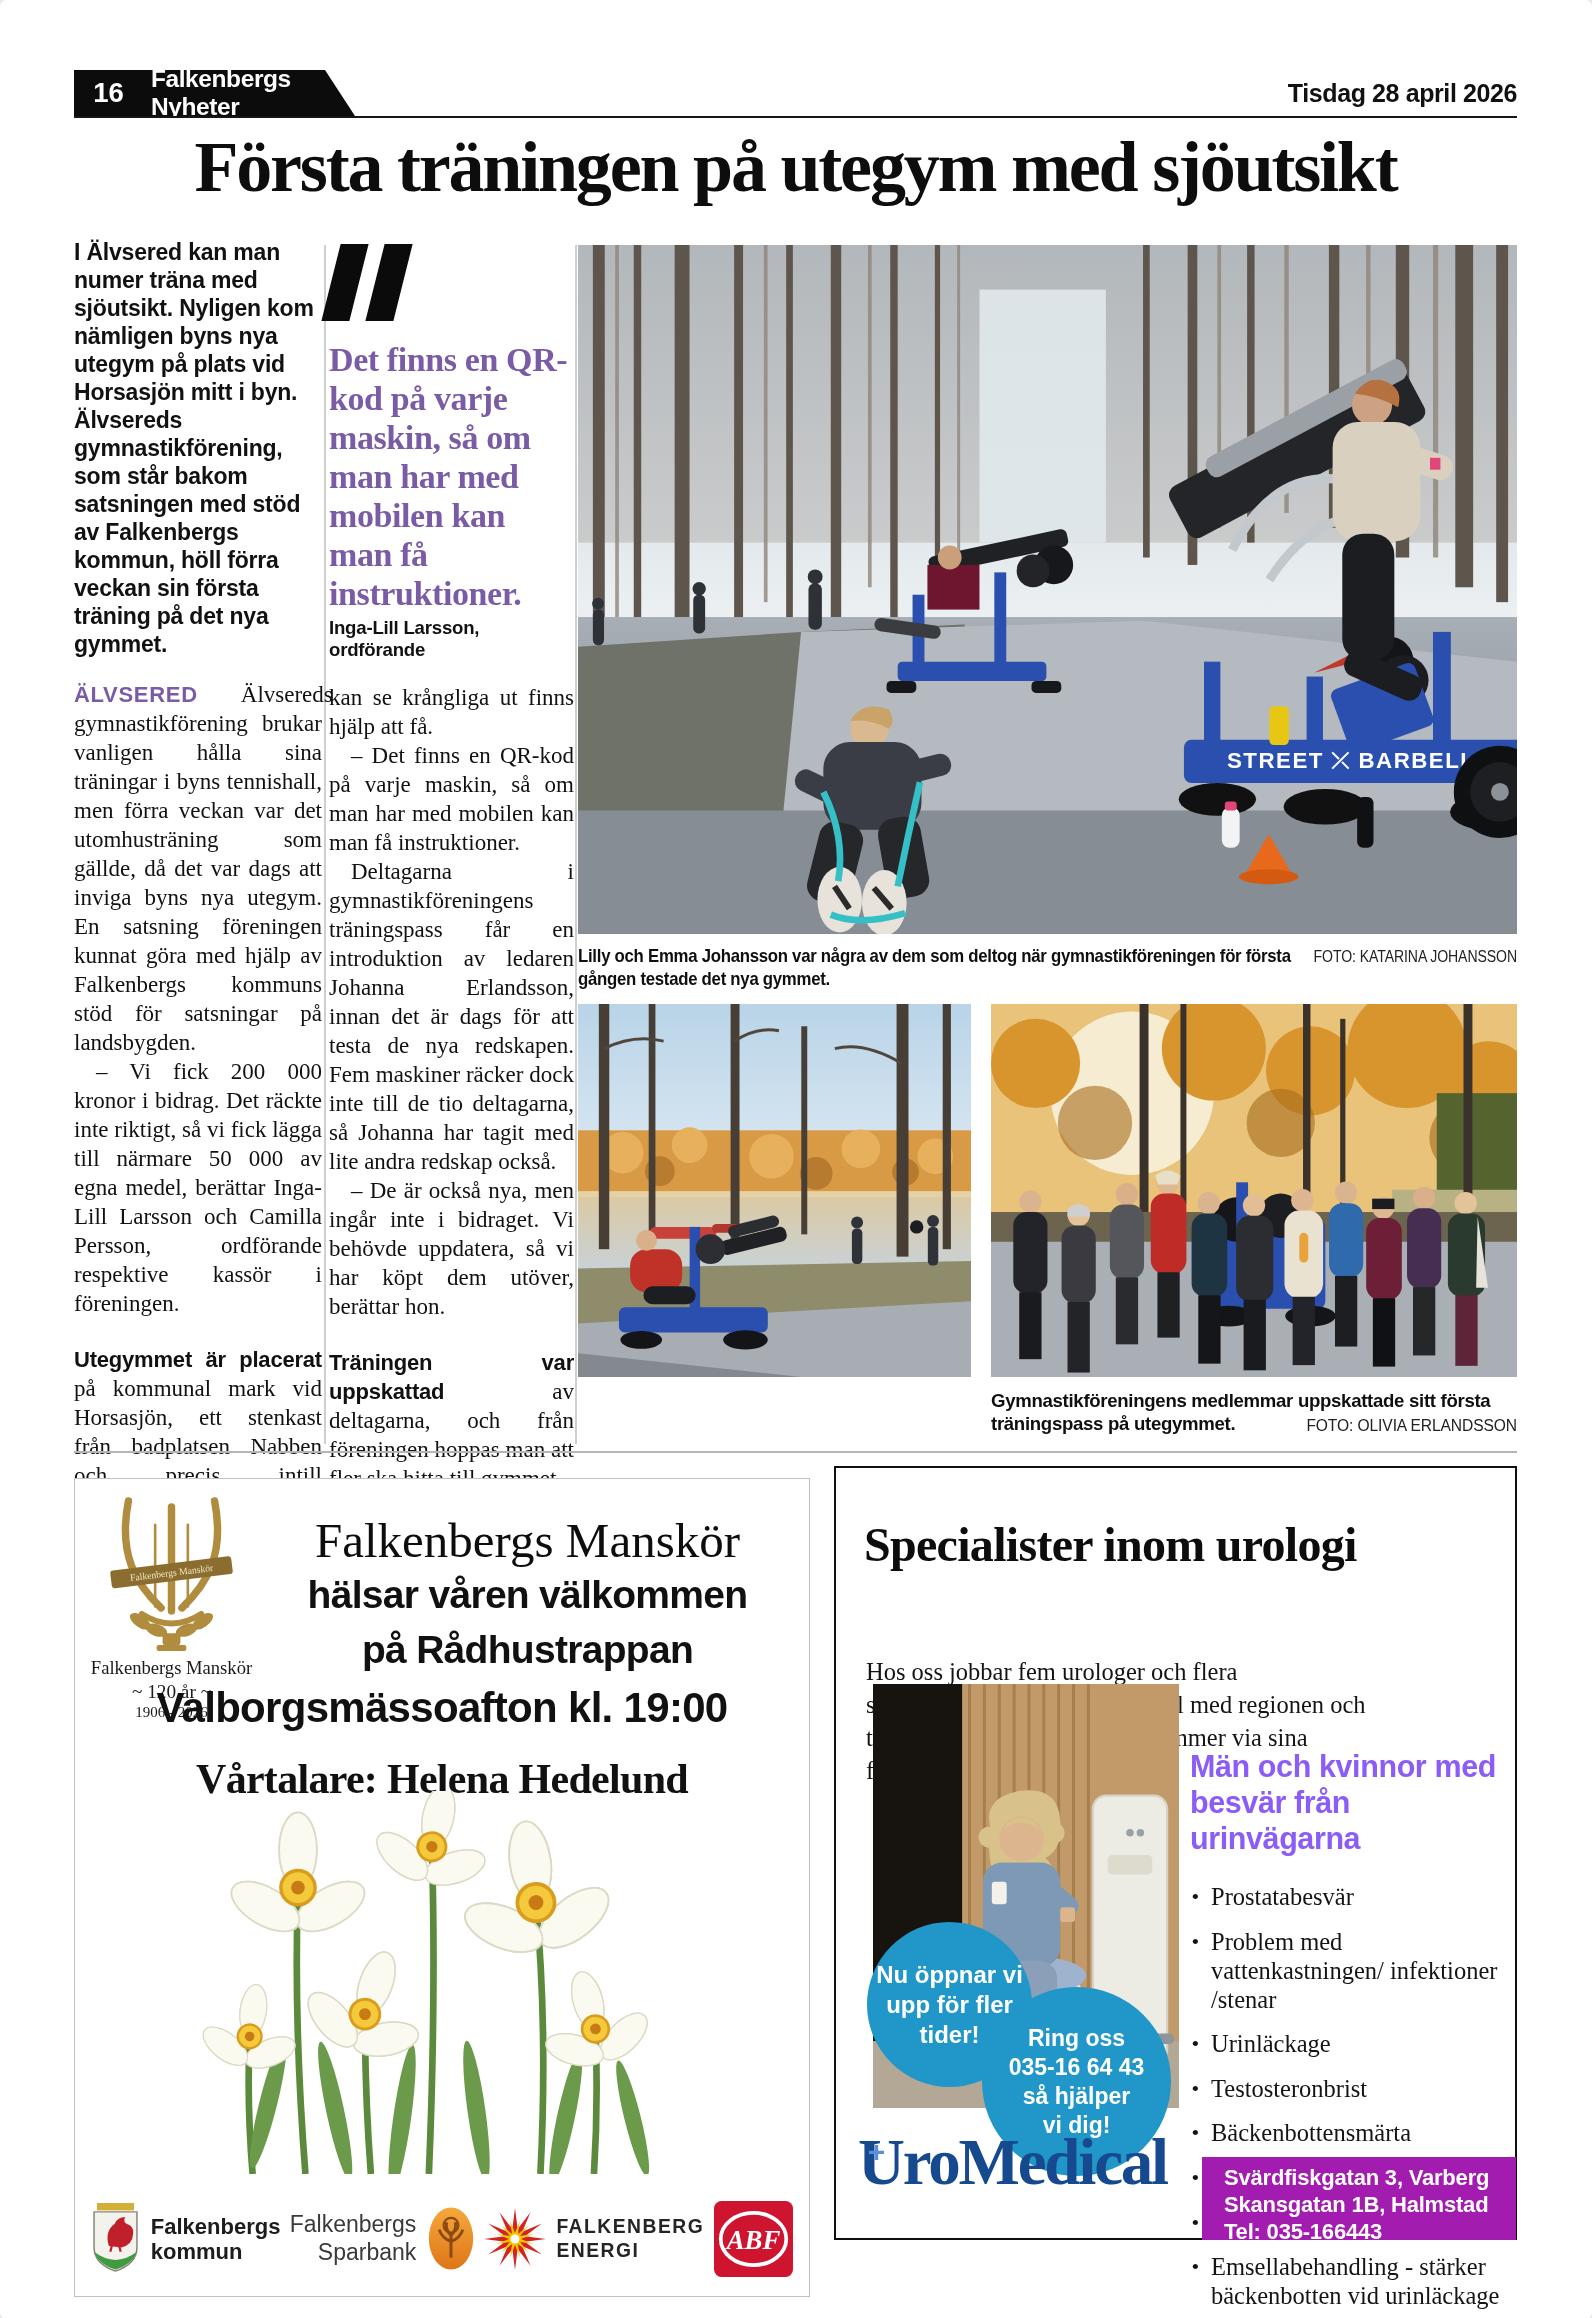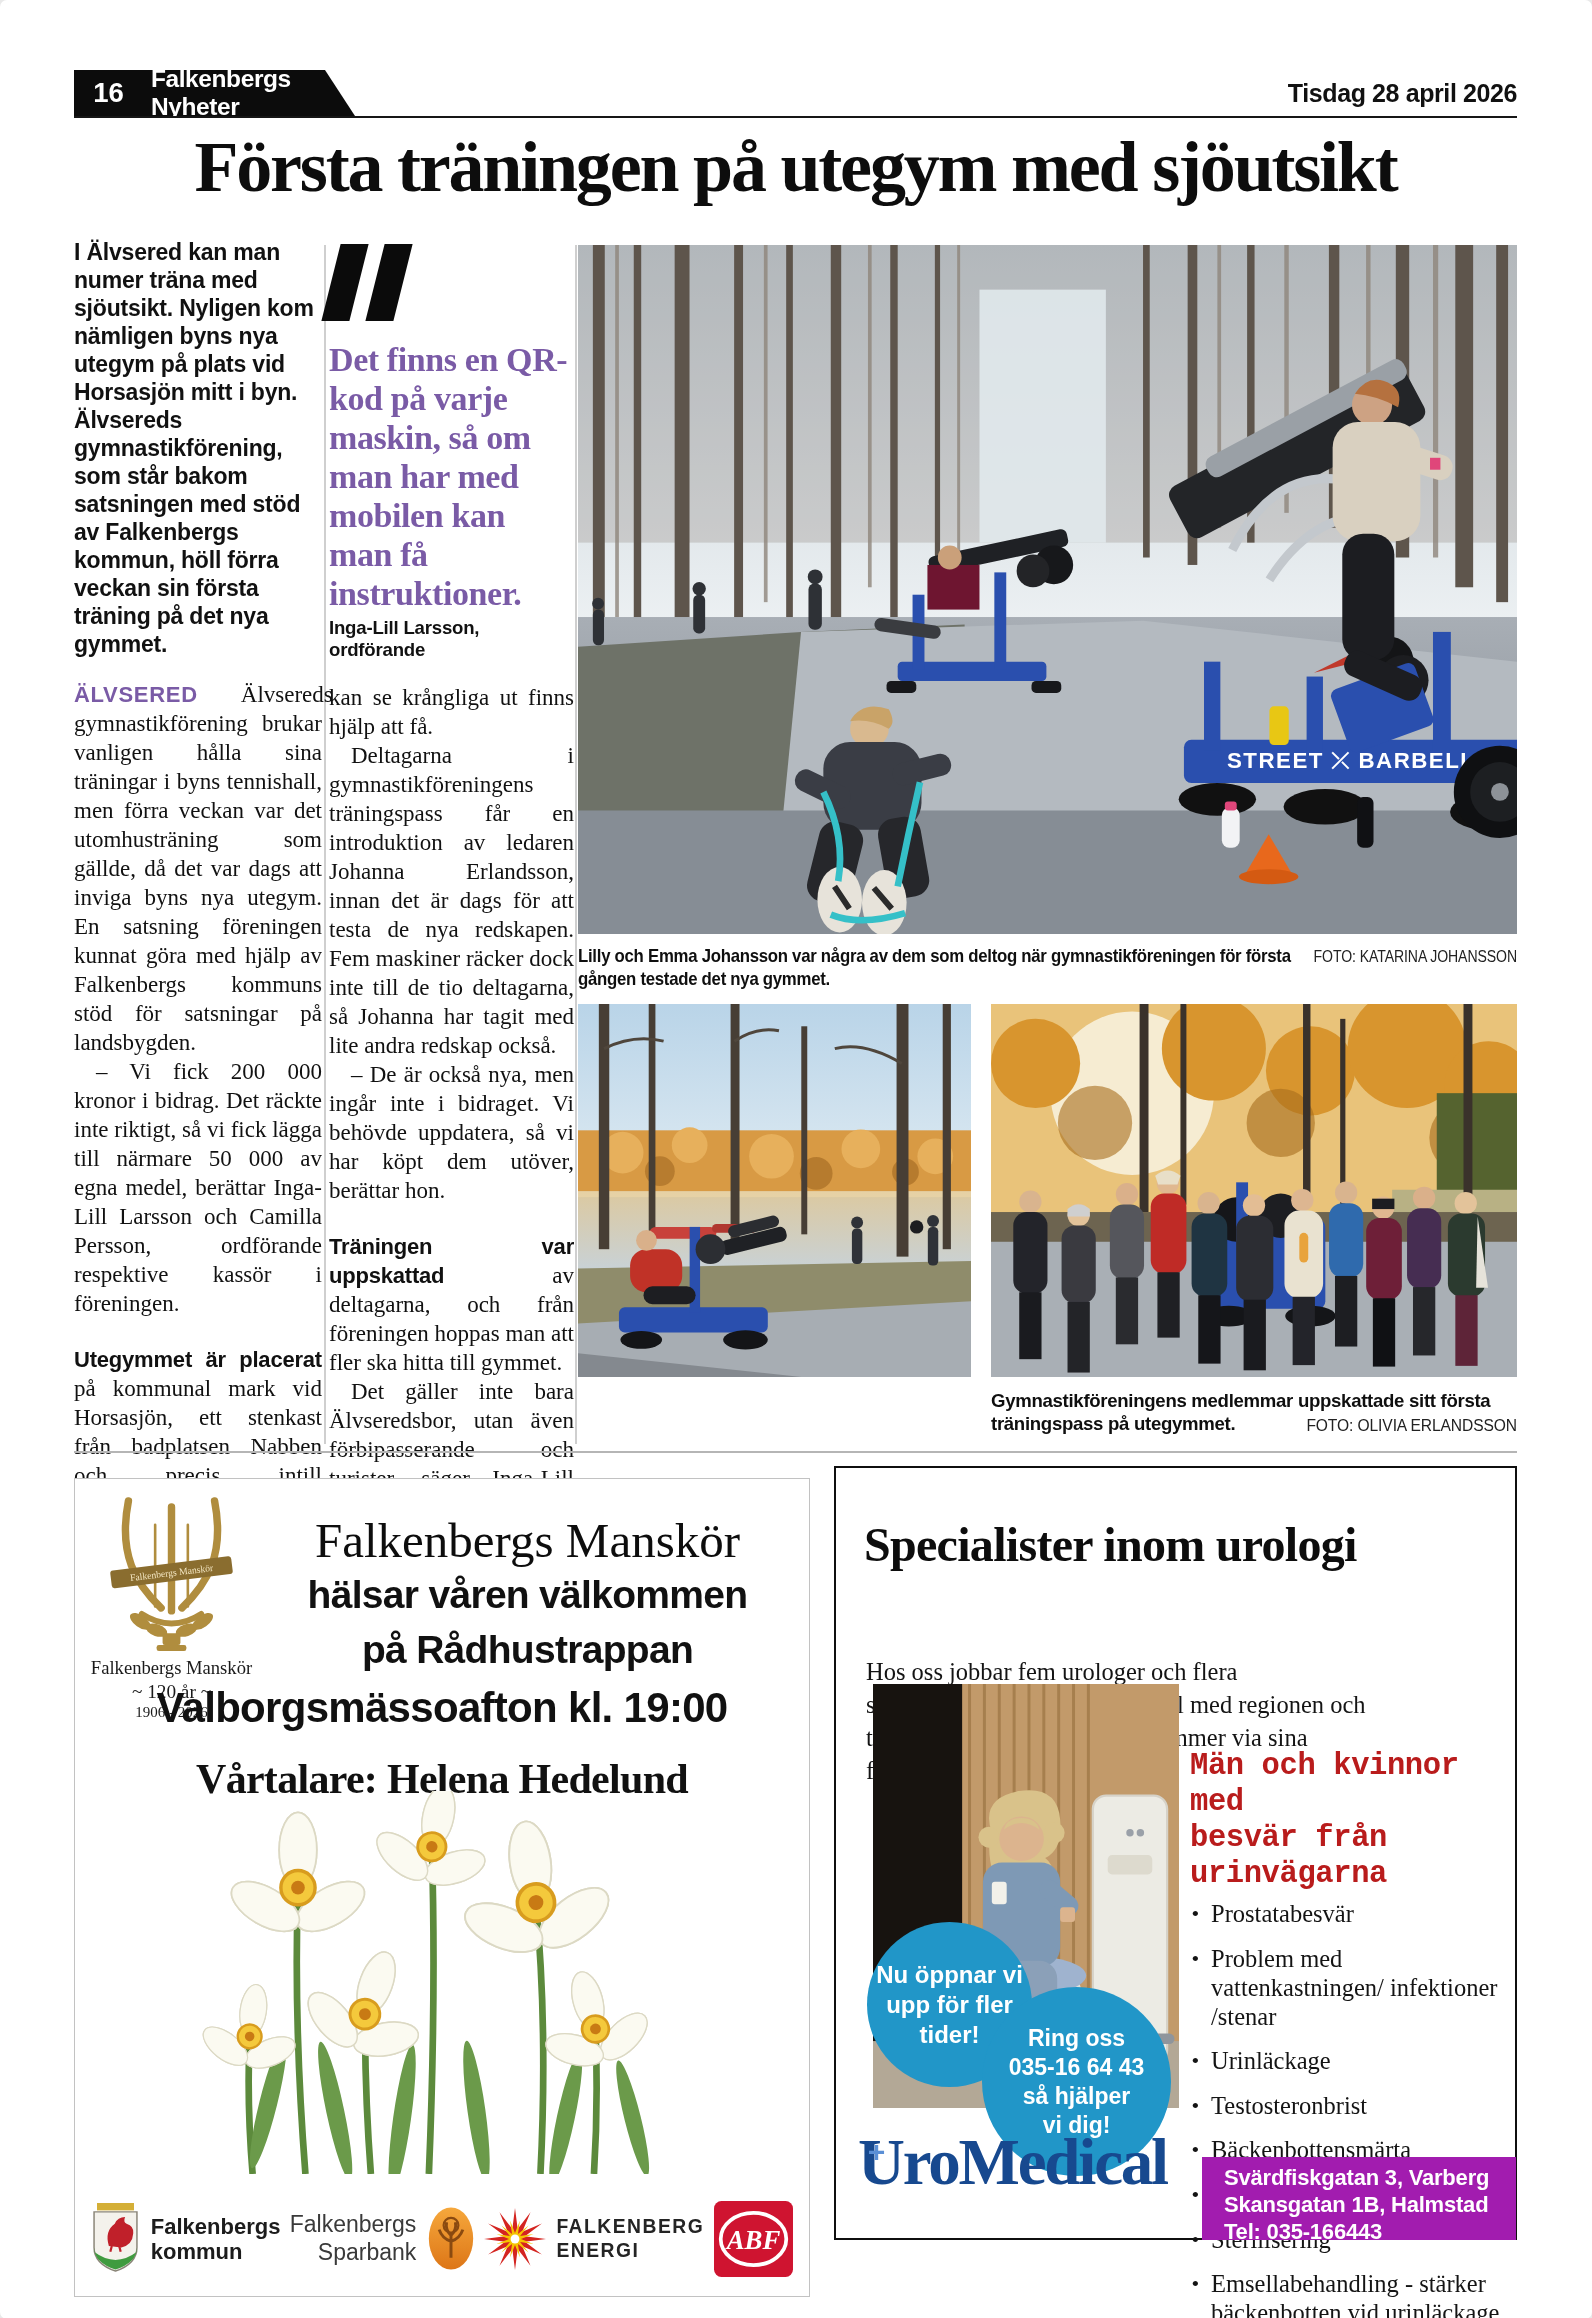--- a/index.html
+++ b/index.html
@@ -89,22 +89,22 @@
   
   #ad-uro{position:absolute;left:834px;top:1466px;width:683px;height:774px;border:2.2px solid #0f0f0f;
     box-sizing:border-box;background:#fff;}
   #uro-headline{position:absolute;left:28px;top:48px;font-family:"Liberation Serif",serif;font-weight:bold;
     font-size:48px;line-height:57px;letter-spacing:-0.7px;color:#0d0d0d;}
   #uro-body{position:absolute;left:30px;top:187px;width:528px;font-family:"Liberation Serif",serif;
     font-size:24.5px;line-height:33px;color:#141414;}
   #uro-photo{position:absolute;left:37px;top:216px;width:306px;height:424px;overflow:hidden;}
   #uro-photo svg{display:block;width:100%;height:100%;}
   #uro-list{position:absolute;left:354px;top:280px;width:318px;}
-  #uro-list-title{font-family:Liberation Mono, monospace;font-weight:bold;font-size:30.5px;line-height:36px;
-    letter-spacing:-0.4px;color:#b91c1c;margin-bottom:7px;}
+  #uro-list-title{font-family:Liberation Sans, sans-serif;font-weight:bold;font-size:30.5px;line-height:36px;
+    letter-spacing:-0.4px;color:#8b5cf6;margin-bottom:26px;}
   #uro-list ul{list-style:none;margin:0;padding:0;}
   #uro-list li{position:relative;font-family:"Liberation Serif",serif;font-size:24.5px;line-height:29px;
     padding-left:21px;margin-bottom:15.6px;color:#141414;}
   #uro-list li::before{content:"•";position:absolute;left:1.5px;top:0;font-size:22px;}
   .bubble{position:absolute;border-radius:50%;background:#2196c8;color:#fff;display:flex;align-items:center;
     justify-content:center;text-align:center;font-weight:bold;}
   #bubble1{left:31px;top:454px;width:165px;height:165px;font-size:24px;line-height:30px;padding:7.4px;box-sizing:border-box;}
   #bubble2{left:146px;top:519px;width:189px;height:189px;font-size:23px;line-height:29px;}
   #uro-logo{position:absolute;left:22px;top:657px;font-family:"Liberation Serif",serif;font-weight:bold;
     font-size:65px;letter-spacing:-2.2px;color:#17498f;}
@@ -143,20 +143,21 @@
 
   <div id="col2">
     <div class="qmark">
         <span></span>
         <span></span>
       </div>
     <p class="quote-text">Det finns en QR-kod på varje maskin, så om man har med mobilen kan man få instruktioner.</p>
     <div class="quote-attr">Inga-Lill Larsson, ordförande</div>
     <div class="col2-body">
       <p class="body-p">kan se krångliga ut finns hjälp att få.</p>
+      <p class="body-p ind">– Det finns en QR-kod på varje maskin, så om man har med mobilen kan man få instruktioner.</p>
       <p class="body-p ind">Deltagarna i gymnastikföreningens träningspass får en introduktion av ledaren Johanna Erlandsson, innan det är dags för att testa de nya redskapen. Fem maskiner räcker dock inte till de tio deltagarna, så Johanna har tagit med lite andra redskap också.</p>
       <p class="body-p ind">– De är också nya, men ingår inte i bidraget. Vi behövde uppdatera, så vi har köpt dem utöver, berättar hon.</p>
       <p class="body-p gap"><b class="inline-sub">Träningen var uppskattad</b><span> av deltagarna, och från föreningen hoppas man att fler ska hitta till gymmet.</span></p>
       <p class="body-p ind">Det gäller inte bara Älvseredsbor, utan även förbipasserande och turister, säger Inga-Lill och Camilla.</p>
       <p class="body-p ind">– Detta är till för att gynna landsbygden, och det är viktigt att alla känner sig välkomna.</p>
     </div>
     <div class="byline">
       <div class="bname">Katarina Johansson</div>
       <div class="bmail">katarina@stthuset.com</div>
     </div>

